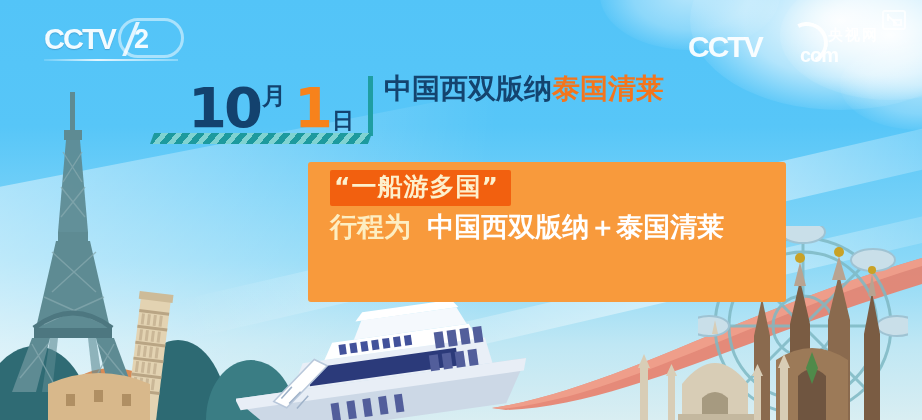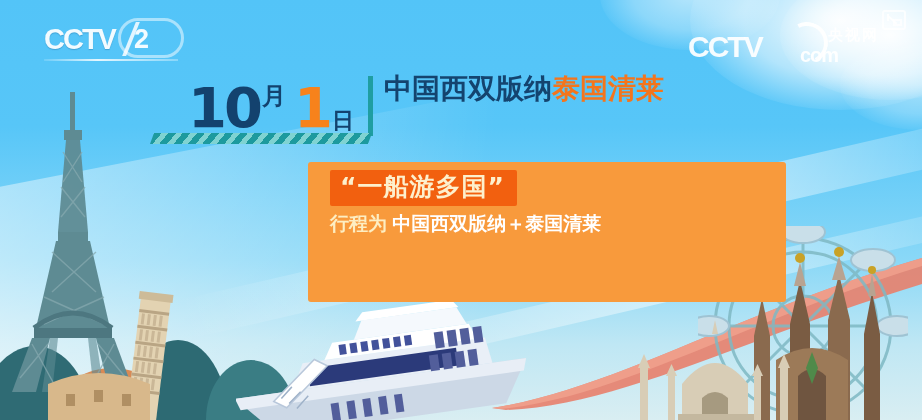--- a/index.html
+++ b/index.html
@@ -154,30 +154,30 @@
   .hl-em { color:#f4751c; }
 
   
   #banner {
     position:absolute; left:308px; top:162px; width:478px; height:140px;
     background:#f89a3c; border-radius:3px;
     padding:8px 0 0 22px;
   }
   #banner .tagstrip {
     display:inline-block; background:#f2600f;
-    padding:3px 12px 5px 10px; border-radius:2px;
+    padding:3px 12px 5px 4px; border-radius:2px;
   }
   #banner .tagstrip span {
     font-family:"DejaVu Sans", sans-serif;
     font-size:25px; font-weight:bold; color:#fdf0cd;
     letter-spacing:1px; line-height:1.12;
   }
   #banner .bline {
-    font-family:Liberation Sans, sans-serif;
-    font-size:19px; font-weight:bold; color:#ffffff;
+    font-family:Liberation Mono, monospace;
+    font-size:27px; font-weight:bold; color:#ffffff;
     line-height:1.3; white-space:nowrap;
   }
   #banner .bline.first { margin-top:6px; }
   #banner .cream { color:#fdeec2; }
 
   
   .land { position:absolute; bottom:0; pointer-events:none; }
 
   
   #eiffel { left:8px; bottom:28px; width:130px; height:300px; }

